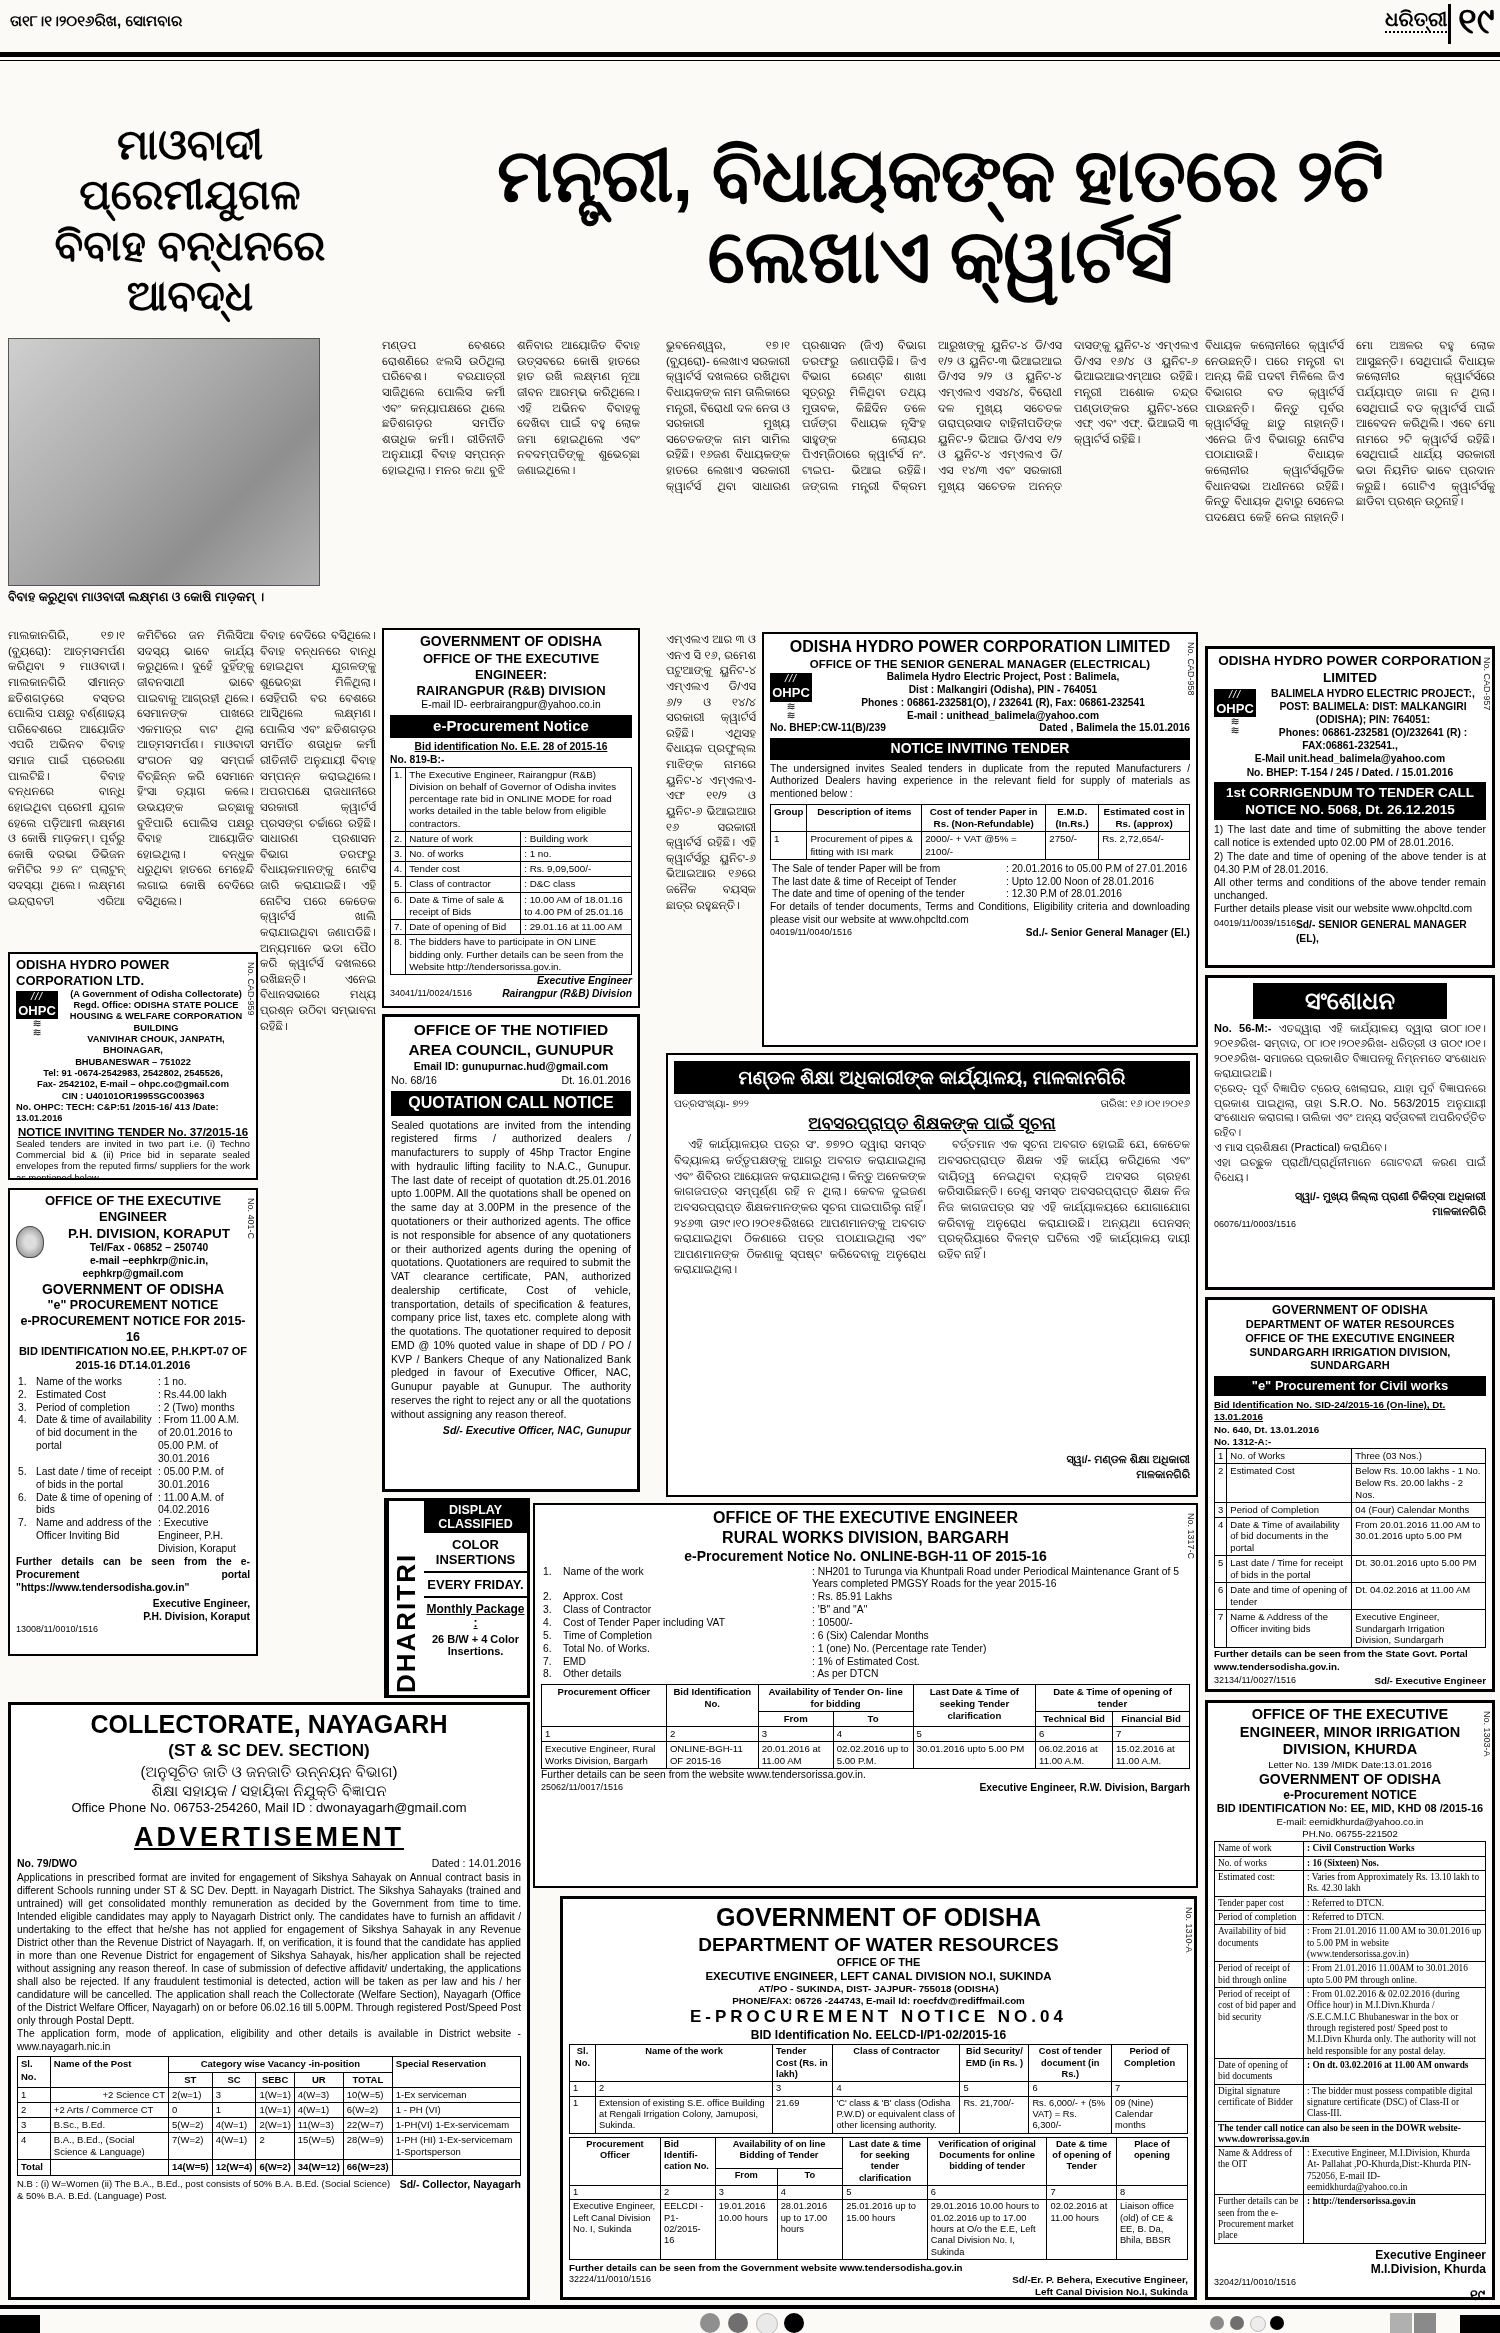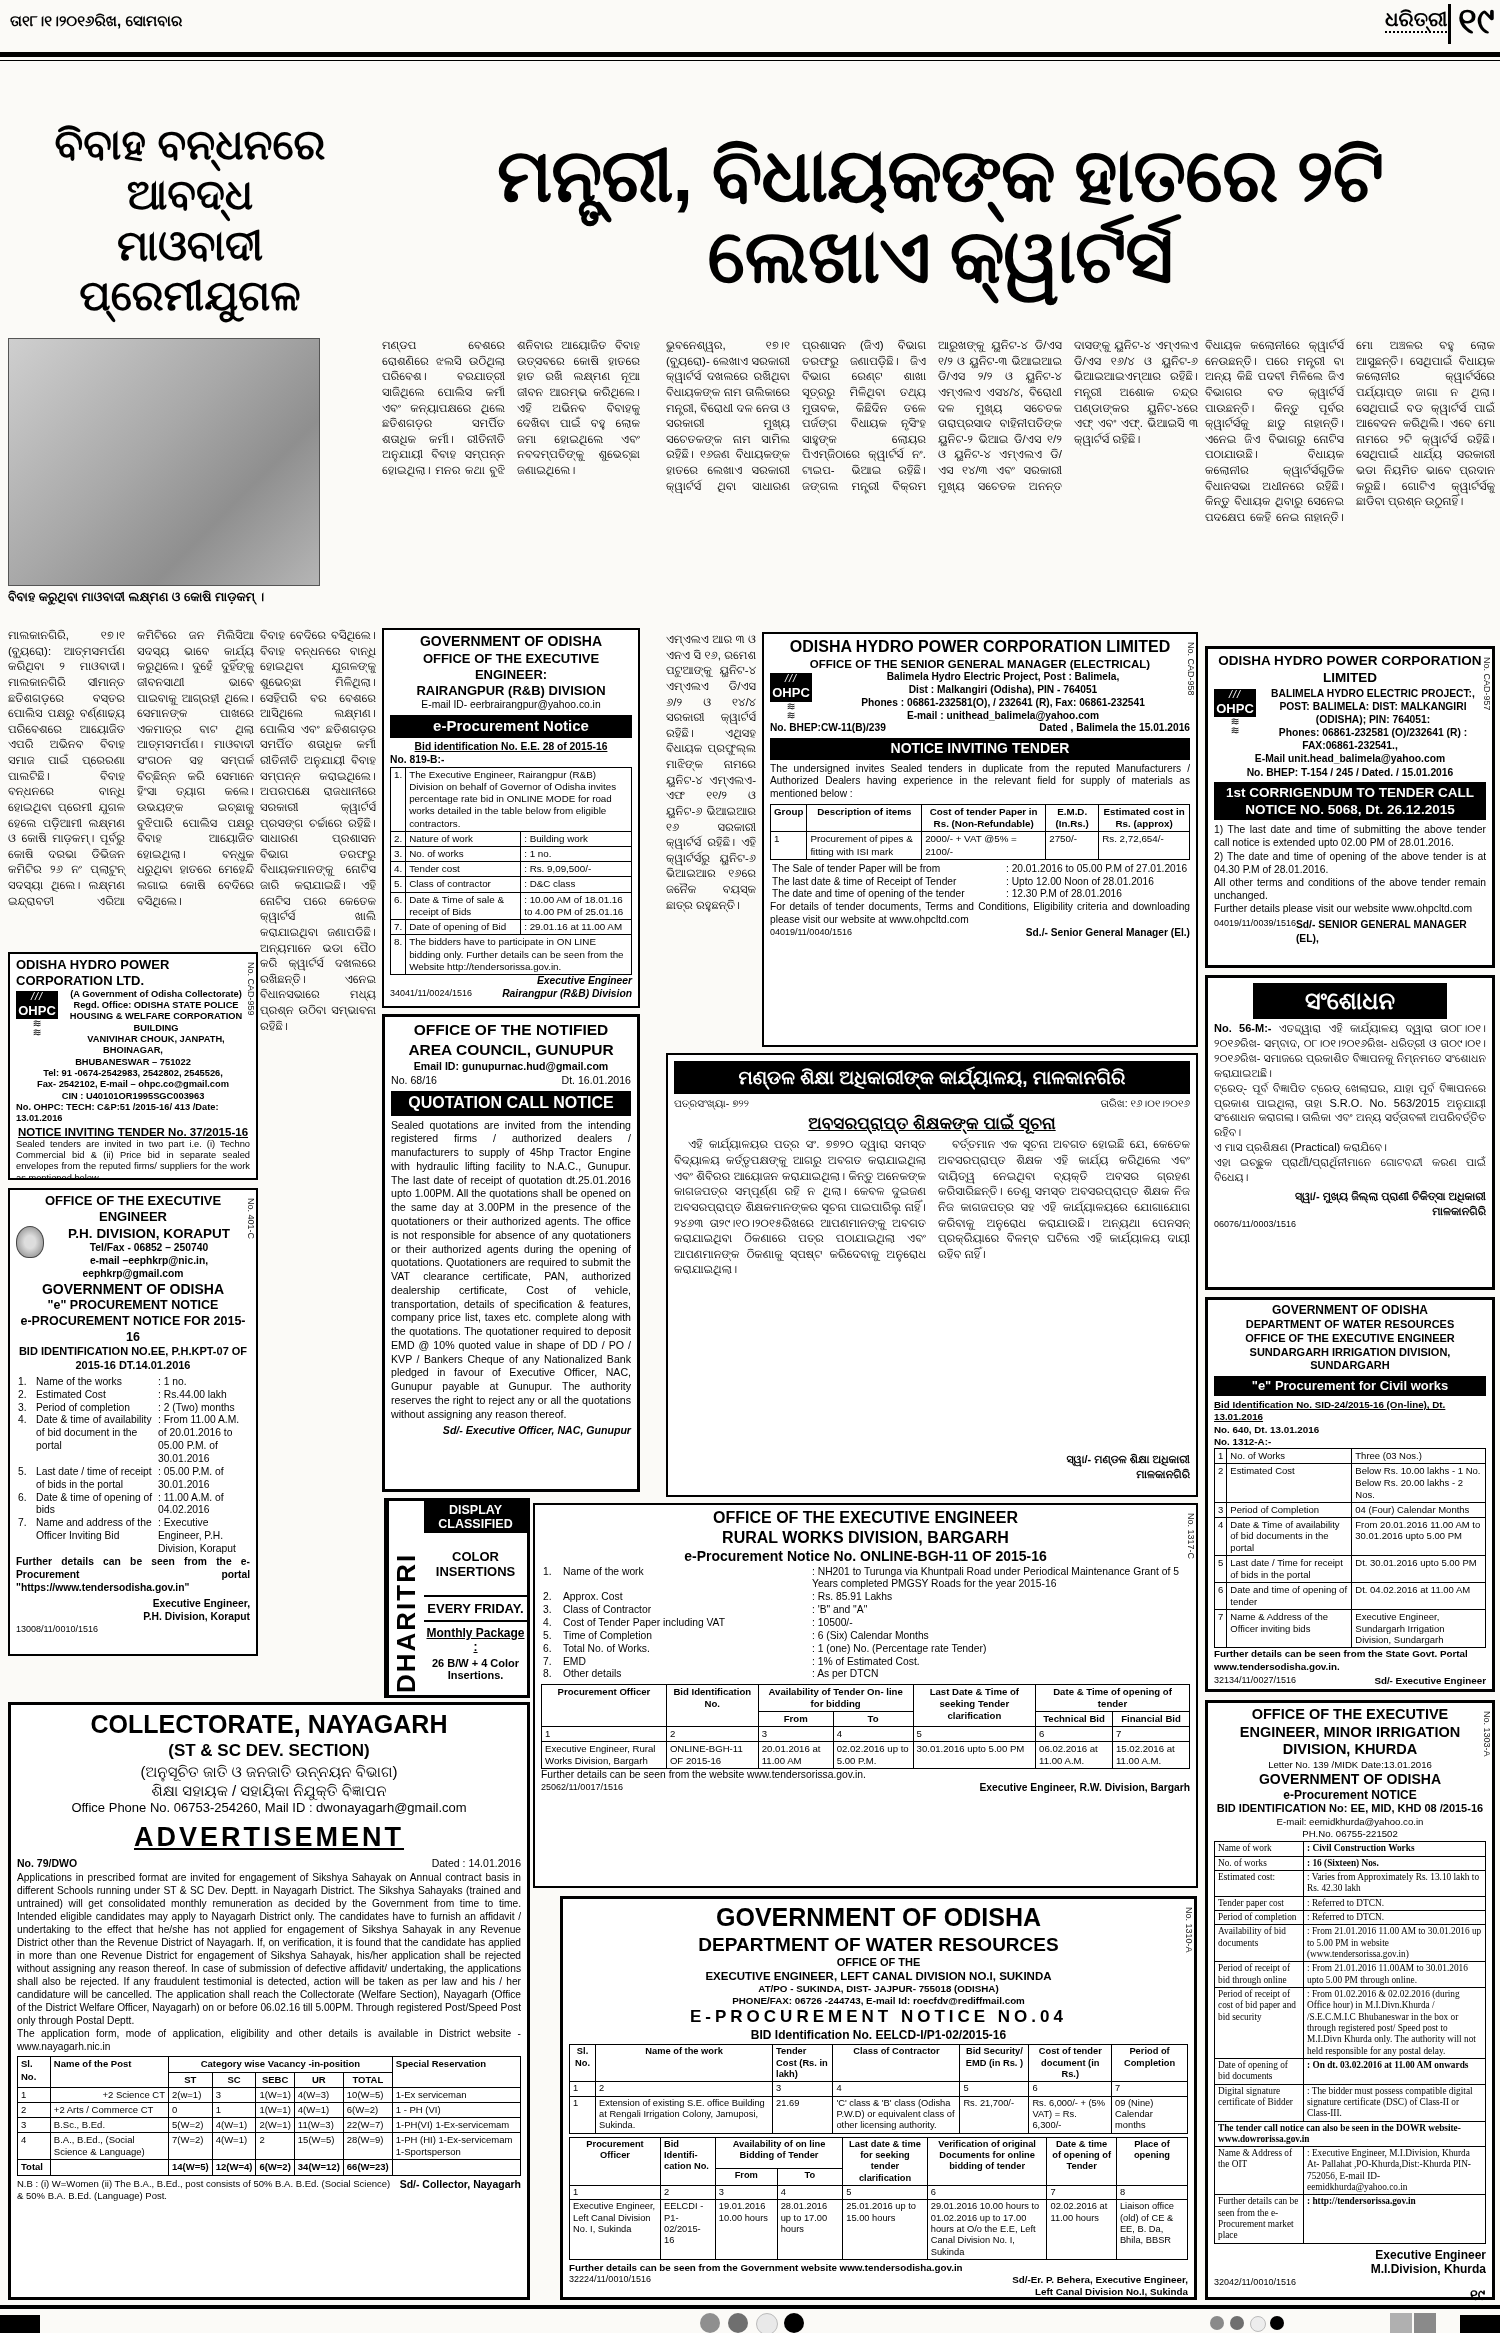--- a/index.html
+++ b/index.html
@@ -42,22 +42,22 @@
 <div class="page">
 
   <div class="abs" style="left:10px;top:12px;font-size:15px;font-weight:bold;">ତା୧୮।୧।୨୦୧୬ରିଖ, ସୋମବାର</div>
   <div class="abs" style="left:1385px;top:8px;font-size:20px;font-weight:bold;border-bottom:2px dotted #000;">ଧରିତ୍ରୀ</div>
   <div class="abs rule" style="left:1448px;top:4px;width:3px;height:40px;"></div>
   <div class="abs" style="left:1458px;top:0px;font-size:36px;font-weight:bold;">୧୯</div>
   <div class="abs rule" style="left:0;top:52px;width:1500px;height:5px;"></div>
   <div class="abs rule" style="left:0;top:60px;width:1500px;height:1px;"></div>
 
   <div class="abs b ctr" style="left:4px;top:120px;width:372px;font-size:42px;line-height:1.2;">
+    <div>ମାଓବାଦୀ ପ୍ରେମୀଯୁଗଳ</div>
     <div>ବିବାହ ବନ୍ଧନରେ ଆବଦ୍ଧ</div>
-    <div>ମାଓବାଦୀ ପ୍ରେମୀଯୁଗଳ</div>
   </div>
   <div class="abs hl-main" style="left:385px;top:135px;width:1110px;font-size:74px;line-height:1.1;">ମନ୍ତ୍ରୀ, ବିଧାୟକଙ୍କ ହାତରେ ୨ଟି ଲେଖାଏ କ୍ୱାର୍ଟର୍ସ</div>
 
   <div class="abs photo" style="left:8px;top:338px;width:312px;height:248px;"></div>
   <div class="abs b" style="left:8px;top:590px;width:312px;font-size:12.5px;">ବିବାହ କରୁଥିବା ମାଓବାଦୀ ଲକ୍ଷ୍ମଣ ଓ କୋଷି ମାଡ଼କମ୍ ।</div>
 
   <div class="abs odia c2" style="left:8px;top:628px;width:246px;height:318px;">ମାଲକାନଗିରି, ୧୭।୧ (ବ୍ୟୁରୋ): ଆତ୍ମସମର୍ପଣ କରିଥିବା ୨ ମାଓବାଦୀ। ମାଲକାନଗିରି ସୀମାନ୍ତ ଛତିଶଗଡ଼ରେ ବସ୍ତର ପୋଲିସ ପକ୍ଷରୁ ବର୍ଣ୍ଣାଢ୍ୟ ପରିବେଶରେ ଆୟୋଜିତ ଏପରି ଅଭିନବ ବିବାହ ସମାଜ ପାଇଁ ପ୍ରେରଣା ପାଲଟିଛି। ବିବାହ ବନ୍ଧନରେ ବାନ୍ଧି ହୋଇଥିବା ପ୍ରେମୀ ଯୁଗଳ ହେଲେ ପଡ଼ିଆମୀ ଲକ୍ଷ୍ମଣ ଓ କୋଷି ମାଡ଼କମ୍। ପୂର୍ବରୁ କୋଷି ଦରଭା ଡିଭିଜନ କମିଟିର ୨୬ ନଂ ପ୍ଲାଟୁନ୍ ସଦସ୍ୟା ଥିଲେ। ଲକ୍ଷ୍ମଣ ଇନ୍ଦ୍ରାବତୀ ଏରିଆ କମିଟିରେ ଜନ ମିଲିସିଆ ସଦସ୍ୟ ଭାବେ କାର୍ଯ୍ୟ କରୁଥିଲେ। ଦୁହେଁ ଦୁହିଁଙ୍କୁ ଜୀବନସାଥୀ ଭାବେ ପାଇବାକୁ ଆଗ୍ରହୀ ଥିଲେ। ସେମାନଙ୍କ ପାଖରେ ଏକମାତ୍ର ବାଟ ଥିଲା ଆତ୍ମସମର୍ପଣ। ମାଓବାଦୀ ସଂଗଠନ ସହ ସମ୍ପର୍କ ବିଚ୍ଛିନ୍ନ କରି ସେମାନେ ହିଂସା ତ୍ୟାଗ କଲେ। ଉଭୟଙ୍କ ଇଚ୍ଛାକୁ ବୁଝିପାରି ପୋଲିସ ପକ୍ଷରୁ ବିବାହ ଆୟୋଜିତ ହୋଇଥିଲା। ବନ୍ଧୁକ ଧରୁଥିବା ହାତରେ ମେହେନ୍ଦି ଲଗାଇ କୋଷି ବେଦିରେ ବସିଥିଲେ।</div>
   <div class="abs odia" style="left:260px;top:628px;width:116px;height:1022px;">ବିବାହ ବେଦିରେ ବସିଥିଲେ। ବିବାହ ବନ୍ଧନରେ ବାନ୍ଧି ହୋଇଥିବା ଯୁଗଳଙ୍କୁ ଶୁଭେଚ୍ଛା ମିଳିଥିଲା। ସେହିପରି ବର ବେଶରେ ଆସିଥିଲେ ଲକ୍ଷ୍ମଣ। ପୋଲିସ ଏବଂ ଛତିଶଗଡ଼ର ସମର୍ପିତ ଶତାଧିକ କର୍ମୀ ରୀତିନୀତି ଅନୁଯାୟୀ ବିବାହ ସମ୍ପନ୍ନ କରାଇଥିଲେ। ଅପରପକ୍ଷେ ରାଜଧାନୀରେ ସରକାରୀ କ୍ୱାର୍ଟର୍ସ ପ୍ରସଙ୍ଗ ଚର୍ଚ୍ଚାରେ ରହିଛି। ସାଧାରଣ ପ୍ରଶାସନ ବିଭାଗ ତରଫରୁ ବିଧାୟକମାନଙ୍କୁ ନୋଟିସ ଜାରି କରାଯାଇଛି। ଏହି ନୋଟିସ ପରେ କେତେକ କ୍ୱାର୍ଟର୍ସ ଖାଲି କରାଯାଇଥିବା ଜଣାପଡିଛି। ଅନ୍ୟମାନେ ଭଡା ପୈଠ କରି କ୍ୱାର୍ଟର୍ସ ଦଖଲରେ ରଖିଛନ୍ତି। ଏନେଇ ବିଧାନସଭାରେ ମଧ୍ୟ ପ୍ରଶ୍ନ ଉଠିବା ସମ୍ଭାବନା ରହିଛି।</div>
   <div class="abs odia c2" style="left:382px;top:338px;width:258px;height:284px;">ମଣ୍ଡପ ବେଶରେ ରୋଶଣିରେ ଝଲସି ଉଠିଥିଲା ପରିବେଶ। ବରଯାତ୍ରୀ ସାଜିଥିଲେ ପୋଲିସ କର୍ମୀ ଏବଂ କନ୍ୟାପକ୍ଷରେ ଥିଲେ ଛତିଶଗଡ଼ର ସମର୍ପିତ ଶତାଧିକ କର୍ମୀ। ରୀତିନୀତି ଅନୁଯାୟୀ ବିବାହ ସମ୍ପନ୍ନ ହୋଇଥିଲା। ମନର କଥା ବୁଝି ଶନିବାର ଆୟୋଜିତ ବିବାହ ଉତ୍ସବରେ କୋଷି ହାତରେ ହାତ ରଖି ଲକ୍ଷ୍ମଣ ନୂଆ ଜୀବନ ଆରମ୍ଭ କରିଥିଲେ। ଏହି ଅଭିନବ ବିବାହକୁ ଦେଖିବା ପାଇଁ ବହୁ ଲୋକ ଜମା ହୋଇଥିଲେ ଏବଂ ନବଦମ୍ପତିଙ୍କୁ ଶୁଭେଚ୍ଛା ଜଣାଇଥିଲେ।</div>
   <div class="abs odia c4" style="left:666px;top:338px;width:532px;height:286px;">ଭୁବନେଶ୍ୱର, ୧୭।୧ (ବ୍ୟୁରୋ)- ଲେଖାଏ ସରକାରୀ କ୍ୱାର୍ଟର୍ସ ଦଖଲରେ ରଖିଥିବା ବିଧାୟକଙ୍କ ନାମ ତାଲିକାରେ ମନ୍ତ୍ରୀ, ବିରୋଧୀ ଦଳ ନେତା ଓ ସରକାରୀ ମୁଖ୍ୟ ସଚେତକଙ୍କ ନାମ ସାମିଲ ରହିଛି। ୧୬ଜଣ ବିଧାୟକଙ୍କ ହାତରେ ଲେଖାଏ ସରକାରୀ କ୍ୱାର୍ଟର୍ସ ଥିବା ସାଧାରଣ ପ୍ରଶାସନ (ଜିଏ) ବିଭାଗ ତରଫରୁ ଜଣାପଡ଼ିଛି। ଜିଏ ବିଭାଗ ରେଣ୍ଟ ଶାଖା ସୂତ୍ରରୁ ମିଳିଥିବା ତଥ୍ୟ ମୁତାବକ, କିଛିଦିନ ତଳେ ପର୍ଜଙ୍ଗ ବିଧାୟକ ନୃସିଂହ ସାହୁଙ୍କ ଲୋୟର ପିଏମ୍‌ଜିଠାରେ କ୍ୱାର୍ଟର୍ସ ନଂ. ଟାଇପ- ଭିଆଇ ରହିଛି। ଜଙ୍ଗଲ ମନ୍ତ୍ରୀ ବିକ୍ରମ ଆରୁଖଙ୍କୁ ୟୁନିଟ-୪ ଡି/ଏସ ୧/୨ ଓ ୟୁନିଟ-୩ ଭିଆଇଆଇ ଡି/ଏସ ୨/୨ ଓ ୟୁନିଟ-୪ ଏମ୍ଏଲଏ ଏସ୪/୪, ବିରୋଧୀ ଦଳ ମୁଖ୍ୟ ସଚେତକ ତାରାପ୍ରସାଦ ବାହିନୀପତିଙ୍କ ୟୁନିଟ-୨ ଭିଆଇ ଡି/ଏସ ୧/୨ ଓ ୟୁନିଟ-୪ ଏମ୍ଏଲଏ ଡି/ଏସ ୧୪/୩ ଏବଂ ସରକାରୀ ମୁଖ୍ୟ ସଚେତକ ଅନନ୍ତ ଦାସଙ୍କୁ ୟୁନିଟ-୪ ଏମ୍ଏଲଏ ଡି/ଏସ ୧୬/୪ ଓ ୟୁନିଟ-୬ ଭିଆଇଆଇଏମ୍ଆର ରହିଛି। ମନ୍ତ୍ରୀ ଅଶୋକ ଚନ୍ଦ୍ର ପଣ୍ଡାଙ୍କର ୟୁନିଟ-୪ରେ ଏଫ୍ ଏବଂ ଏଫ୍. ଭିଆଇସି ୩ କ୍ୱାର୍ଟର୍ସ ରହିଛି।</div>
@@ -208,21 +208,21 @@
     <div class="bn" style="font-size:16px;">QUOTATION CALL NOTICE</div>
     <div class="jus">Sealed quotations are invited from the intending registered firms / authorized dealers / manufacturers to supply of 45hp Tractor Engine with hydraulic lifting facility to N.A.C., Gunupur. The last date of receipt of quotation dt.25.01.2016 upto 1.00PM. All the quotations shall be opened on the same day at 3.00PM in the presence of the quotationers or their authorized agents. The office is not responsible for absence of any quotationers or their authorized agents during the opening of quotations. Quotationers are required to submit the VAT clearance certificate, PAN, authorized dealership certificate, Cost of vehicle, transportation, details of specification &amp; features, company price list, taxes etc. complete along with the quotations. The quotationer required to deposit EMD @ 10% quoted value in shape of DD / PO / KVP / Bankers Cheque of any Nationalized Bank pledged in favour of Executive Officer, NAC, Gunupur payable at Gunupur. The authority reserves the right to reject any or all the quotations without assigning any reason thereof.</div>
     <div class="rt b i" style="margin-top:3px;">Sd/- Executive Officer, NAC, Gunupur</div>
   </div>
 
   <div class="abs n thick" style="left:384px;top:1498px;width:146px;height:200px;padding:0;">
     <div style="display:flex;height:100%;">
       <div class="dharitri-v">DHARITRI</div>
       <div style="flex:1;text-align:center;">
         <div class="bn" style="margin:0;font-size:12.5px;">DISPLAY CLASSIFIED</div>
-        <div class="b" style="font-size:13px;border-bottom:2px solid #000;padding:16px 0;">COLOR INSERTIONS</div>
+        <div class="b" style="font-size:13px;border-bottom:2px solid #000;padding:4px 0;">COLOR INSERTIONS</div>
         <div class="b" style="font-size:13px;border-bottom:2px solid #000;padding:4px 0;">EVERY FRIDAY.</div>
         <div class="b u" style="font-size:12px;padding:4px 0 1px;">Monthly Package :</div>
         <div class="b" style="font-size:11px;padding:2px;">26 B/W + 4 Color Insertions.</div>
       </div>
     </div>
   </div>
 
   <div class="abs n thick" style="left:8px;top:1702px;width:522px;height:598px;font-size:10.5px;line-height:1.28;">
     <div class="ctr b" style="font-size:25px;">COLLECTORATE, NAYAGARH</div>
     <div class="ctr b" style="font-size:17px;">(ST &amp; SC DEV. SECTION)</div>

